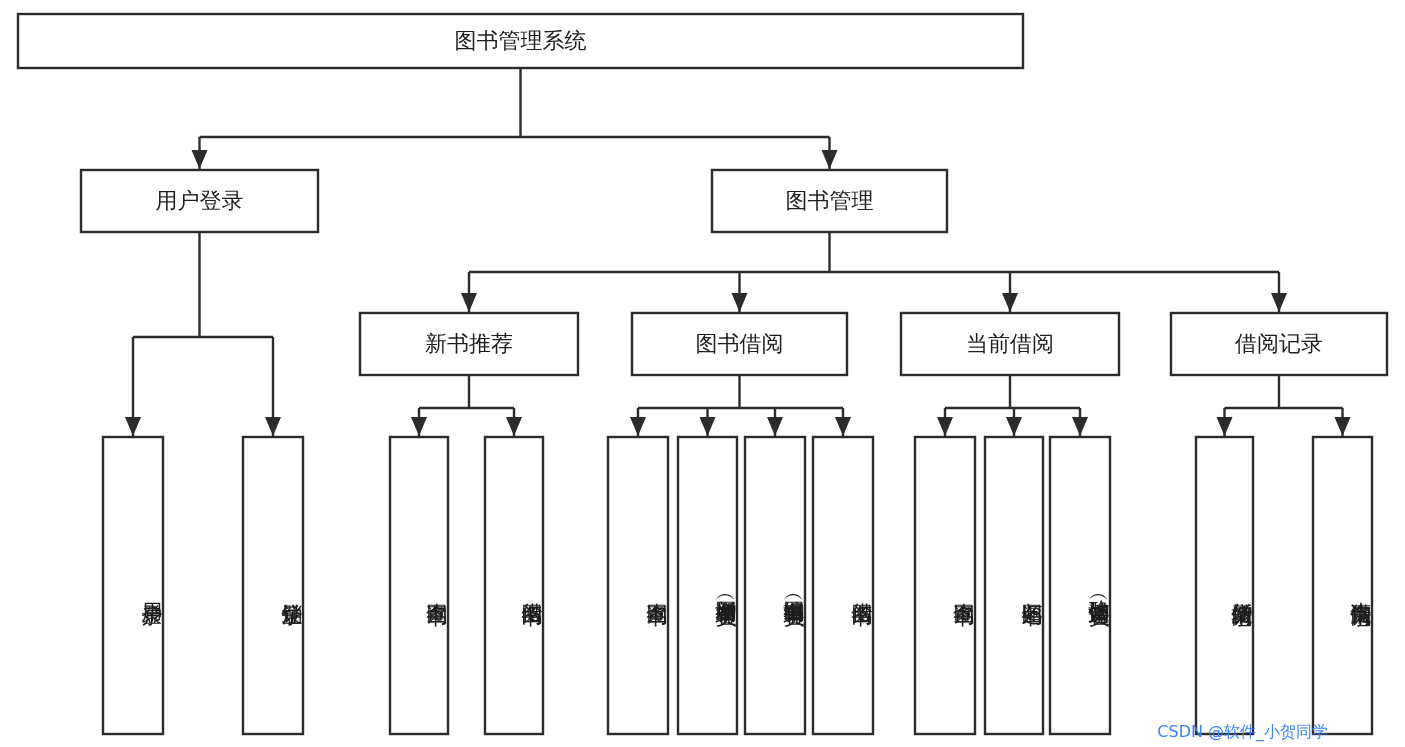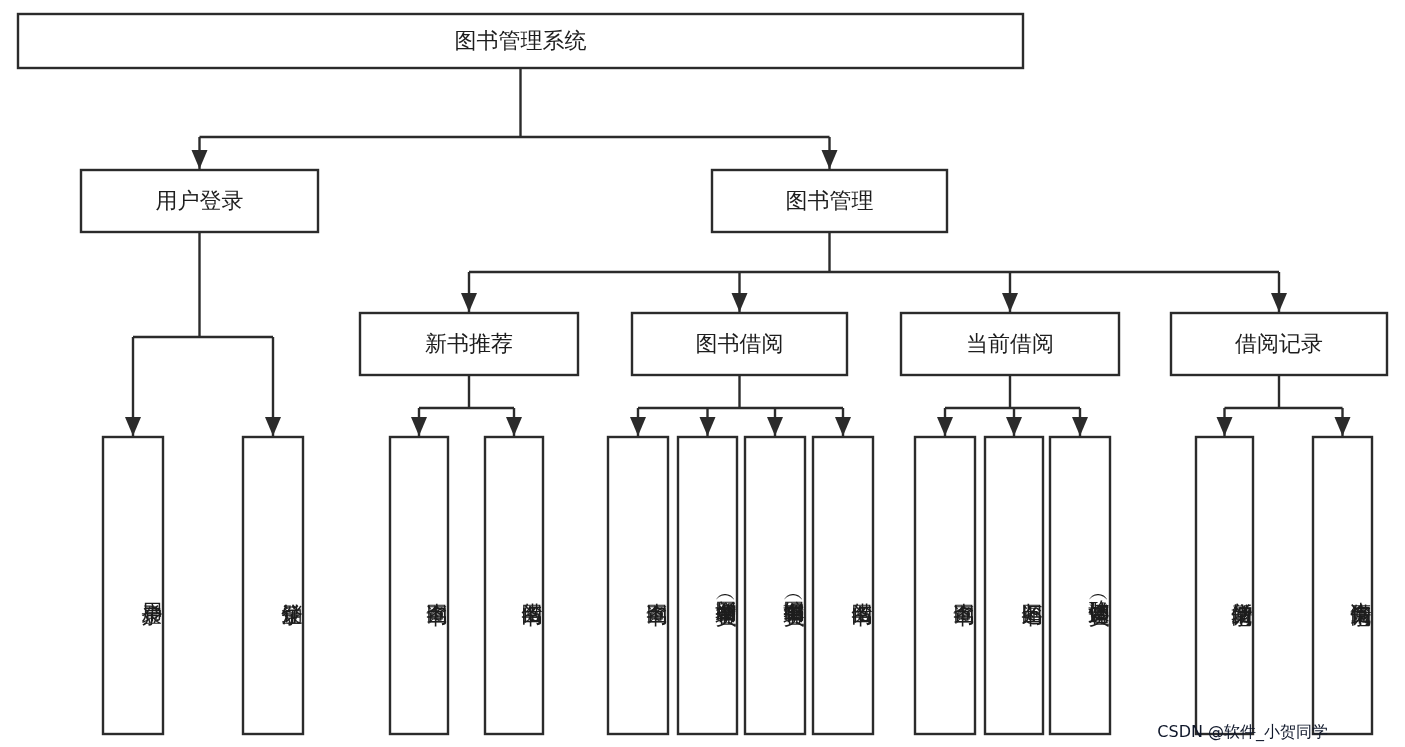--- a/index.html
+++ b/index.html
@@ -62,21 +62,21 @@
     align-items: flex-start;
     justify-content: center;
     pointer-events: none;
   }
   #watermark {
     position: absolute;
     right: 8px;
     bottom: 4px;
     font-family: "DejaVu Sans", "Liberation Sans", sans-serif;
     font-size: 16px;
-    color: #0f172a;
+    color: #3b82f6;
     white-space: nowrap;
   }
 </style>
 </head>
 <body>
 
 <div id="diagram-root">
 
   <svg id="flow" viewBox="0 0 1405 747">
     <g id="edges-layer">

